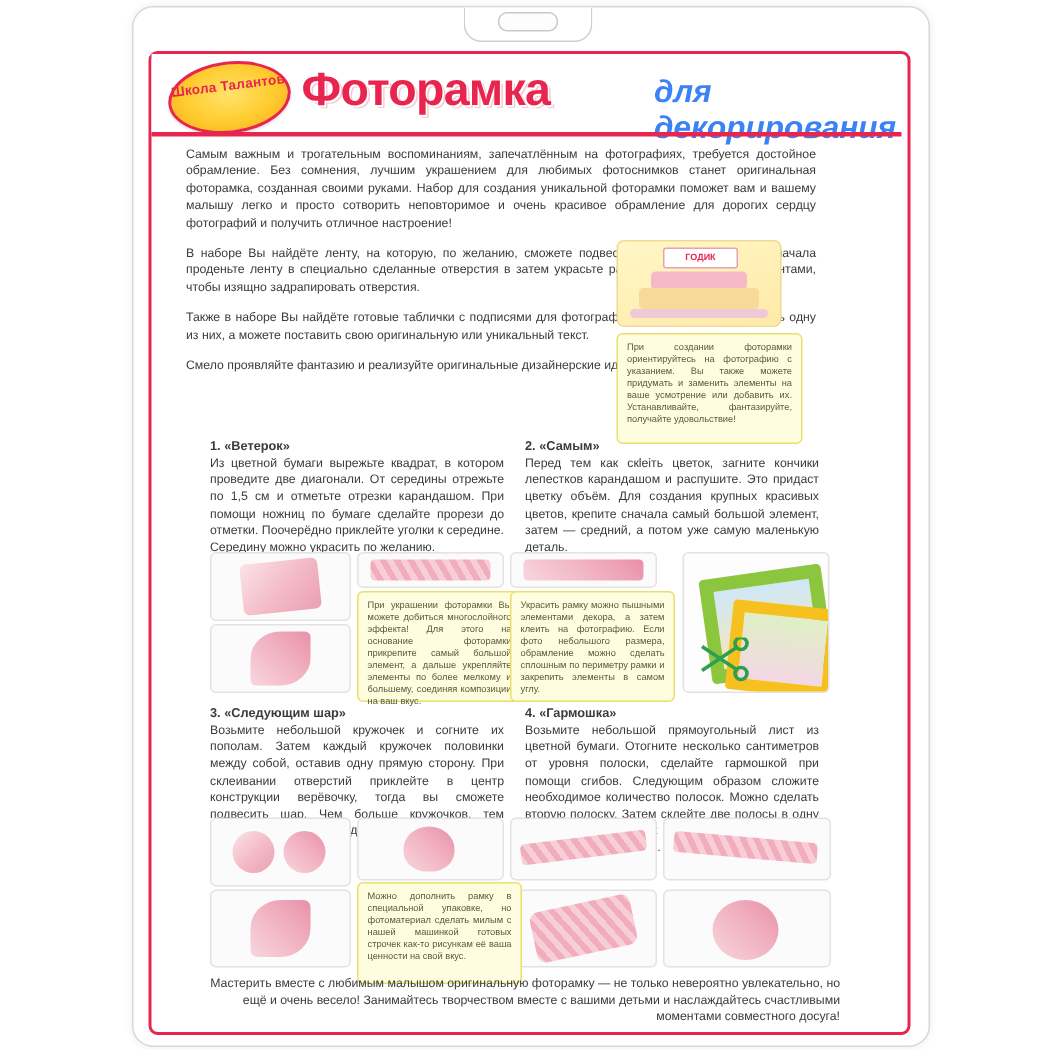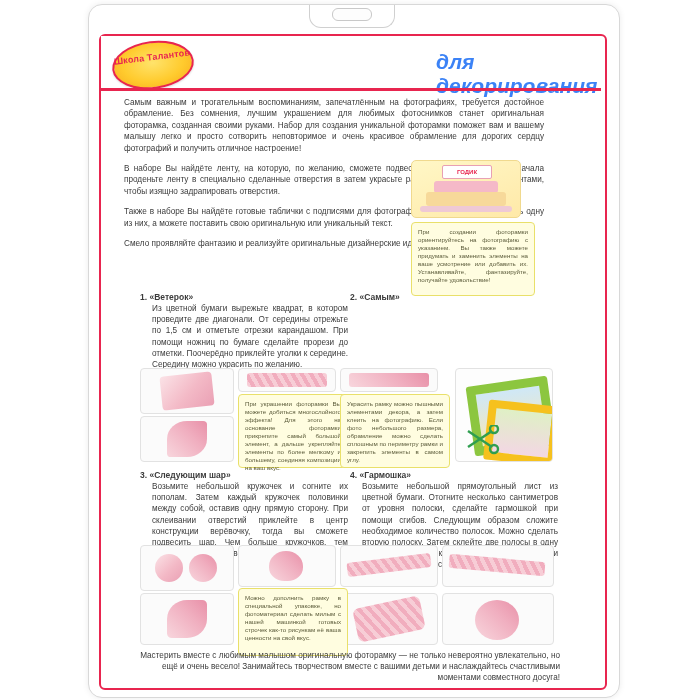--- a/index.html
+++ b/index.html
@@ -99,21 +99,21 @@
 
   
   .banner{
     position:absolute;left:101px;top:271px;width:500px;height:14px;
     background:#e8254f;color:#fff;font-size:8px;text-align:center;line-height:14px;
     letter-spacing:.3px;
   }
 
   
   .step-h{position:absolute;font-size:8.5px;font-weight:bold;color:#3b3b3b;}
-  .step-b{position:absolute;font-size:8.2px;line-height:11.2px;color:#3b3b3b;text-align:justify;margin-left:12px;}
+  .step-b{position:absolute;font-size:8.2px;line-height:11.2px;color:#3b3b3b;text-align:justify;}
 
   .h1{left:140px;top:292px;}
   .b1{left:140px;top:303px;width:196px;}
   .h2{left:350px;top:292px;}
   .b2{left:350px;top:303px;width:196px;}
   .h3{left:140px;top:470px;}
   .b3{left:140px;top:481px;width:196px;}
   .h4{left:350px;top:470px;}
   .b4{left:350px;top:481px;width:196px;}
 
@@ -168,20 +168,21 @@
   <div class="card"></div>
   <div class="hangtab"></div>
   <div class="hanghole"></div>
 
   <div class="inner"></div>
 
   <div class="header">
     <div class="logo">
       <span>Школа Талантов</span>
     </div>
+    <div class="title-main">Фоторамка</div>
     <div class="title-sub">для декорирования</div>
   </div>
   <div class="headrule"></div>
 
   <div class="intro">
     <p>Самым важным и трогательным воспоминаниям, запечатлённым на фотографиях, требуется достойное обрамление. Без сомнения, лучшим украшением для любимых фотоснимков станет  оригинальная фоторамка, созданная своими руками. Набор для создания уникальной фоторамки поможет вам и вашему малышу легко и просто сотворить неповторимое и очень красивое обрамление для дорогих сердцу фотографий и получить отличное настроение!</p>
     <p>В наборе Вы найдёте ленту, на которую, по желанию, сможете подвесить готовую фоторамку. Сначала проденьте ленту в специально сделанные отверстия в затем украсьте рамку декоративными элементами, чтобы изящно задрапировать отверстия.</p>
     <p>Также в наборе Вы найдёте готовые таблички с подписями для фотографий. Вы можете использовать одну из них, а можете поставить свою оригинальную или уникальный текст.</p>
     <p>Смело проявляйте фантазию и реализуйте оригинальные дизайнерские идеи!</p>
   </div>
@@ -199,20 +200,21 @@
   <div class="step-h h1">
     <span>1.</span>
     <span>«Ветерок»</span>
   </div>
   <div class="step-b b1">Из цветной бумаги вырежьте квадрат, в котором проведите две диагонали. От середины отрежьте по 1,5 см и отметьте отрезки карандашом. При помощи ножниц по бумаге сделайте прорези до отметки. Поочерёдно приклейте уголки к середине. Середину можно украсить по желанию.</div>
 
   <div class="step-h h2">
     <span>2.</span>
     <span>«Самым»</span>
   </div>
+  <div class="step-b b2">Перед тем как скleiть цветок, загните кончики лепестков карандашом и распушите. Это придаст цветку объём. Для создания крупных красивых цветов, крепите сначала самый большой элемент, затем — средний, а потом уже самую маленькую деталь.</div>
 
   <div class="tile" style="left:140px;top:368px;width:92px;height:44px;">
     <div class="blob pink-a" style="left:20px;top:5px;width:52px;height:34px;border-radius:4px;transform:rotate(-6deg);"></div>
   </div>
   <div class="tile" style="left:238px;top:368px;width:96px;height:22px;">
     <div class="blob pink-c" style="left:8px;top:4px;width:80px;height:14px;border-radius:3px;"></div>
   </div>
   <div class="tile" style="left:340px;top:368px;width:96px;height:22px;">
     <div class="blob pink-b" style="left:8px;top:4px;width:80px;height:14px;border-radius:3px;"></div>
   </div>

